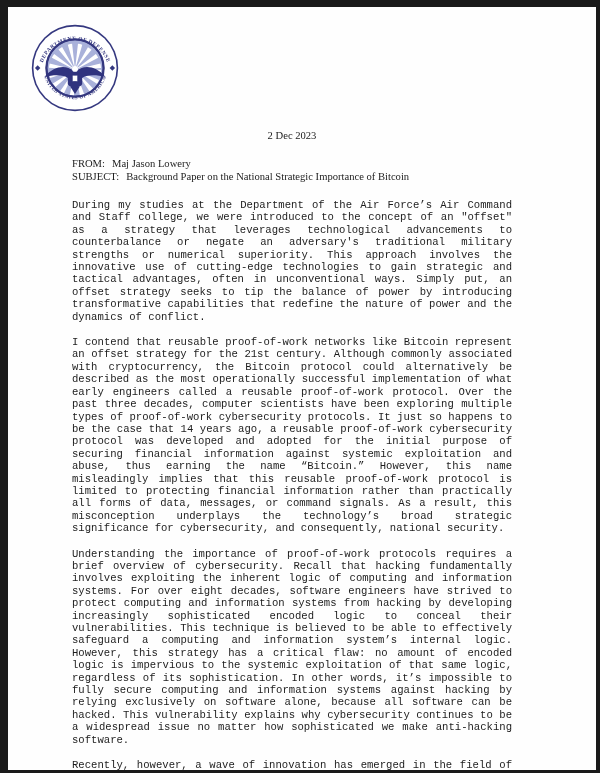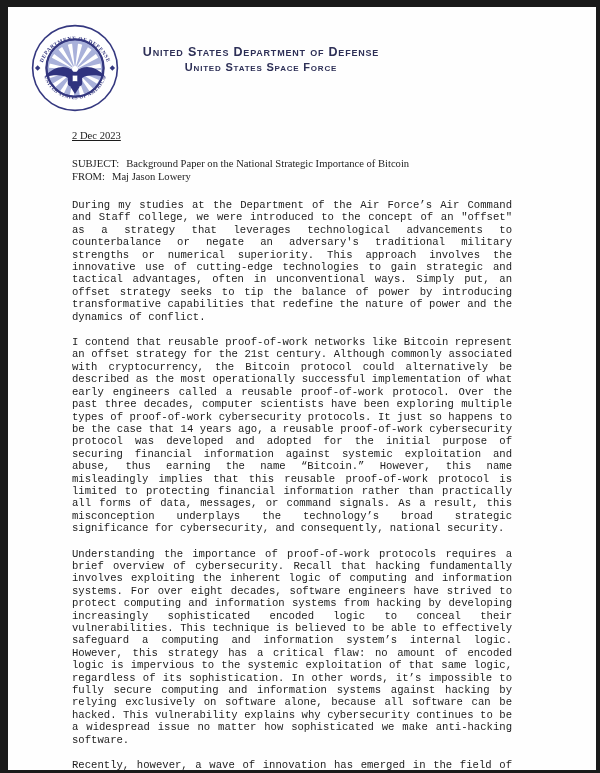--- a/index.html
+++ b/index.html
@@ -55,23 +55,22 @@
   
   .text-col {
     margin-left: 64px;
     width: 440px;
     color: #1c1c1c;
     font-size: 10.6px;
     line-height: 12.4px;
   }
   .date {
     margin-top: 122px;
-    text-align: left;
+    text-align: center;
     line-height: 13px;
-    text-decoration: underline;
   }
   .memo { margin-top: 15px; }
   .memo-line { line-height: 13px; white-space: pre; }
   .memo-label { margin-right: 7px; }
   .salutation { margin: 9px 0 0 0; }
   .para {
     margin: 13px 0 0 0;
     text-align: justify;
     font-family: Liberation Mono, monospace;
   }
@@ -102,32 +101,28 @@
       <circle cx="50" cy="52" r="15" fill="none" stroke="#ffffff" stroke-width="28" stroke-dasharray="2.5,3.5"></circle>
       <circle cx="50" cy="50" r="31.5" fill="none" stroke="#34377f" stroke-width="2"></circle>
 
       <path d="M16,60 C28,46 42,47 49,54 L50,52 L51,54 C58,47 72,46 84,60 C72,57 62,58 58,61 L58,68 C55,73 45,73 42,68 L42,61 C38,58 28,57 16,60 Z" fill="#30337e"></path>
       <path d="M45,71 L50,79 L55,71 Z" fill="#30337e"></path>
       <circle cx="50" cy="51" r="3.2" fill="#ffffff"></circle>
       <rect x="47" y="58" width="6" height="7" rx="1" fill="#ffffff" stroke="#30337e" stroke-width="0.8"></rect>
     </svg>
   </div>
 
-  <div class="org">
-    <div class="org1">United States Department of Defense</div>
-    <div class="org2">United States Space Force</div>
-  </div>
 
   <div class="text-col">
 
     <div class="date">2 Dec 2023</div>
 
     <div class="memo">
+      <div class="memo-line"><span class="memo-label">FROM:</span><span>Maj Jason Lowery</span></div>
       <div class="memo-line"><span class="memo-label">SUBJECT:</span><span>Background Paper on the National Strategic Importance of Bitcoin</span></div>
-      <div class="memo-line"><span class="memo-label">FROM:</span><span>Maj Jason Lowery</span></div>
     </div>
 
 
     <p class="para first">During my studies at the Department of the Air Force’s Air Command and Staff college, we were introduced to the concept of an "offset" as a strategy that leverages technological advancements to counterbalance or negate an adversary's traditional military strengths or numerical superiority. This approach involves the innovative use of cutting-edge technologies to gain strategic and tactical advantages, often in unconventional ways. Simply put, an offset strategy seeks to tip the balance of power by introducing transformative capabilities that redefine the nature of power and the dynamics of conflict.</p>
 
     <p class="para">I contend that reusable proof-of-work networks like Bitcoin represent an offset strategy for the 21st century. Although commonly associated with cryptocurrency, the Bitcoin protocol could alternatively be described as the most operationally successful implementation of what early engineers called a reusable proof-of-work protocol. Over the past three decades, computer scientists have been exploring multiple types of proof-of-work cybersecurity protocols. It just so happens to be the case that 14 years ago, a reusable proof-of-work cybersecurity protocol was developed and adopted for the initial purpose of securing financial information against systemic exploitation and abuse, thus earning the name “Bitcoin.” However, this name misleadingly implies that this reusable proof-of-work protocol is limited to protecting financial information rather than practically all forms of data, messages, or command signals. As a result, this misconception underplays the technology’s broad strategic significance for cybersecurity, and consequently, national security.</p>
 
     <p class="para">Understanding the importance of proof-of-work protocols requires a brief overview of cybersecurity. Recall that hacking fundamentally involves exploiting the inherent logic of computing and information systems. For over eight decades, software engineers have strived to protect computing and information systems from hacking by developing increasingly sophisticated encoded logic to conceal their vulnerabilities. This technique is believed to be able to effectively safeguard a computing and information system’s internal logic. However, this strategy has a critical flaw: no amount of encoded logic is impervious to the systemic exploitation of that same logic, regardless of its sophistication. In other words, it’s impossible to fully secure computing and information systems against hacking by relying exclusively on software alone, because all software can be hacked. This vulnerability explains why cybersecurity continues to be a widespread issue no matter how sophisticated we make anti-hacking software.</p>
 
     <p class="para">Recently, however, a wave of innovation has emerged in the field of cybersecurity as people explore alternative ways to secure computing and information systems not just through encoded logic, but by developing unique countermeasures which make the exploitation of known cyber vulnerabilities too physically costly to execute. This approach marks a significant shift from traditional methods, which</p>

